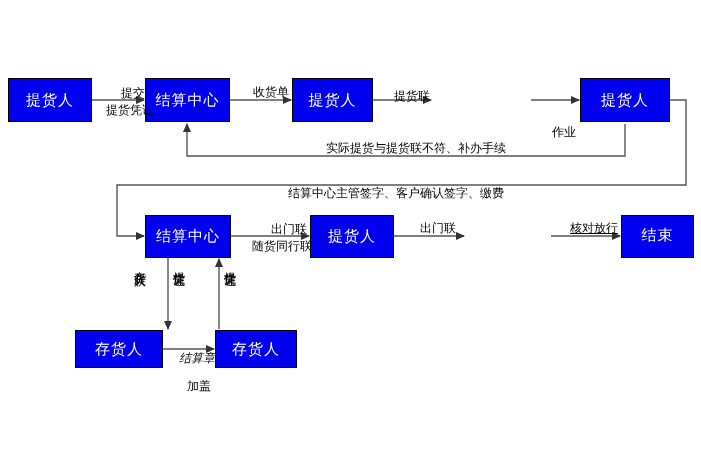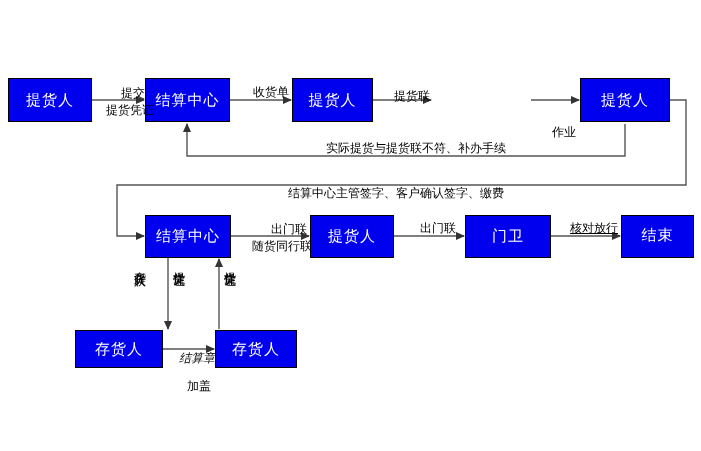--- a/index.html
+++ b/index.html
@@ -96,21 +96,20 @@
 
   <div class="node" style="left:292px;top:78px;  width:81px;  height:44px;">提货人</div>
 
 
   <div class="node" style="left:580px;top:78px;  width:90px;  height:44px;">提货人</div>
 
   <div class="node" style="left:145px;top:215px; width:86px;  height:43px;">结算中心</div>
 
   <div class="node" style="left:310px;top:215px; width:84px;  height:43px;">提货人</div>
 
-  <div class="node" style="left:465px;top:215px; width:86px;  height:43px;">门卫</div>
 
   <div class="node" style="left:621px;top:215px; width:73px;  height:43px;font-family:Liberation Mono, monospace;">结束</div>
 
   <div class="node" style="left:75px; top:330px; width:88px;  height:38px;">存货人</div>
 
   <div class="node" style="left:215px;top:330px; width:82px;  height:38px;">存货人</div>
 
   <div class="edge-label" style="left:99px; top:87px;  width:46px;">提交</div>
   <div class="edge-label" style="left:90px; top:104px; width:64px;">提货凭证</div>
 

